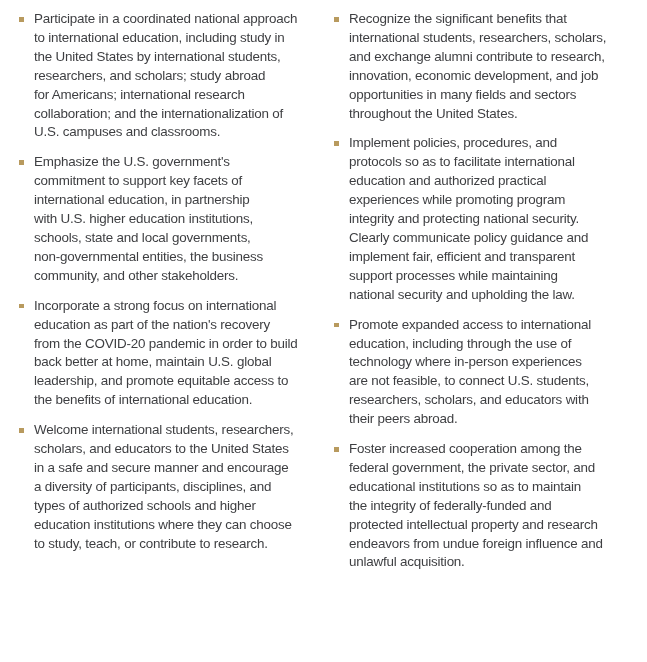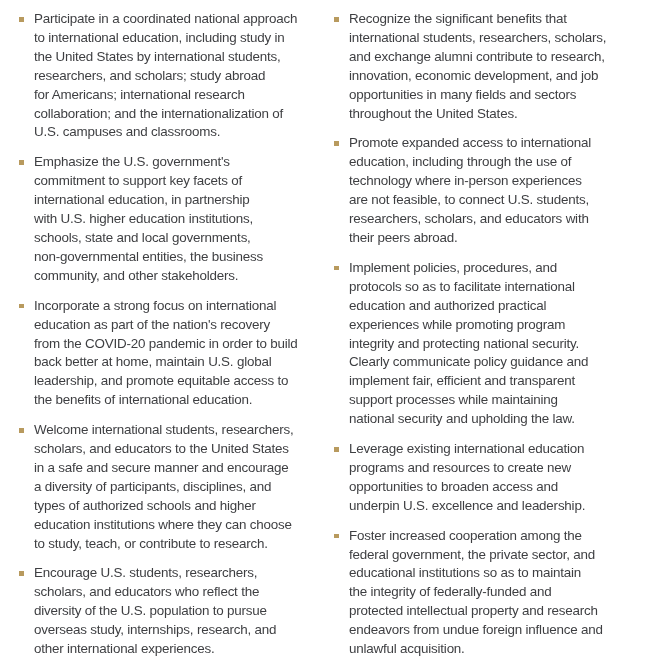--- a/index.html
+++ b/index.html
@@ -81,67 +81,52 @@
     <div class="item">
       <span class="marker"></span>
       <span class="text">Welcome international students, researchers,
 scholars, and educators to the United States
 in a safe and secure manner and encourage
 a diversity of participants, disciplines, and
 types of authorized schools and higher
 education institutions where they can choose
 to study, teach, or contribute to research.</span>
     </div>
-    <div class="item">
-      <span class="marker"></span>
-      <span class="text">Encourage U.S. students, researchers,
-scholars, and educators who reflect the
-diversity of the U.S. population to pursue
-overseas study, internships, research, and
-other international experiences.</span>
-    </div>
   </section>
 
   <section class="col">
     <div class="item">
       <span class="marker"></span>
       <span class="text">Recognize the significant benefits that
 international students, researchers, scholars,
 and exchange alumni contribute to research,
 innovation, economic development, and job
 opportunities in many fields and sectors
 throughout the United States.</span>
-    </div>
-    <div class="item">
-      <span class="marker"></span>
-      <span class="text">Promote expanded access to international
-education, including through the use of
-technology where in-person experiences
-are not feasible, to connect U.S. students,
-researchers, scholars, and educators with
-their peers abroad.</span>
     </div>
     <div class="item">
       <span class="marker"></span>
       <span class="text">Implement policies, procedures, and
 protocols so as to facilitate international
 education and authorized practical
 experiences while promoting program
 integrity and protecting national security.
 Clearly communicate policy guidance and
 implement fair, efficient and transparent
 support processes while maintaining
 national security and upholding the law.</span>
     </div>
     <div class="item">
       <span class="marker"></span>
-      <span class="text">Leverage existing international education
-programs and resources to create new
-opportunities to broaden access and
-underpin U.S. excellence and leadership.</span>
+      <span class="text">Promote expanded access to international
+education, including through the use of
+technology where in-person experiences
+are not feasible, to connect U.S. students,
+researchers, scholars, and educators with
+their peers abroad.</span>
     </div>
     <div class="item">
       <span class="marker"></span>
       <span class="text">Foster increased cooperation among the
 federal government, the private sector, and
 educational institutions so as to maintain
 the integrity of federally-funded and
 protected intellectual property and research
 endeavors from undue foreign influence and
 unlawful acquisition.</span>

